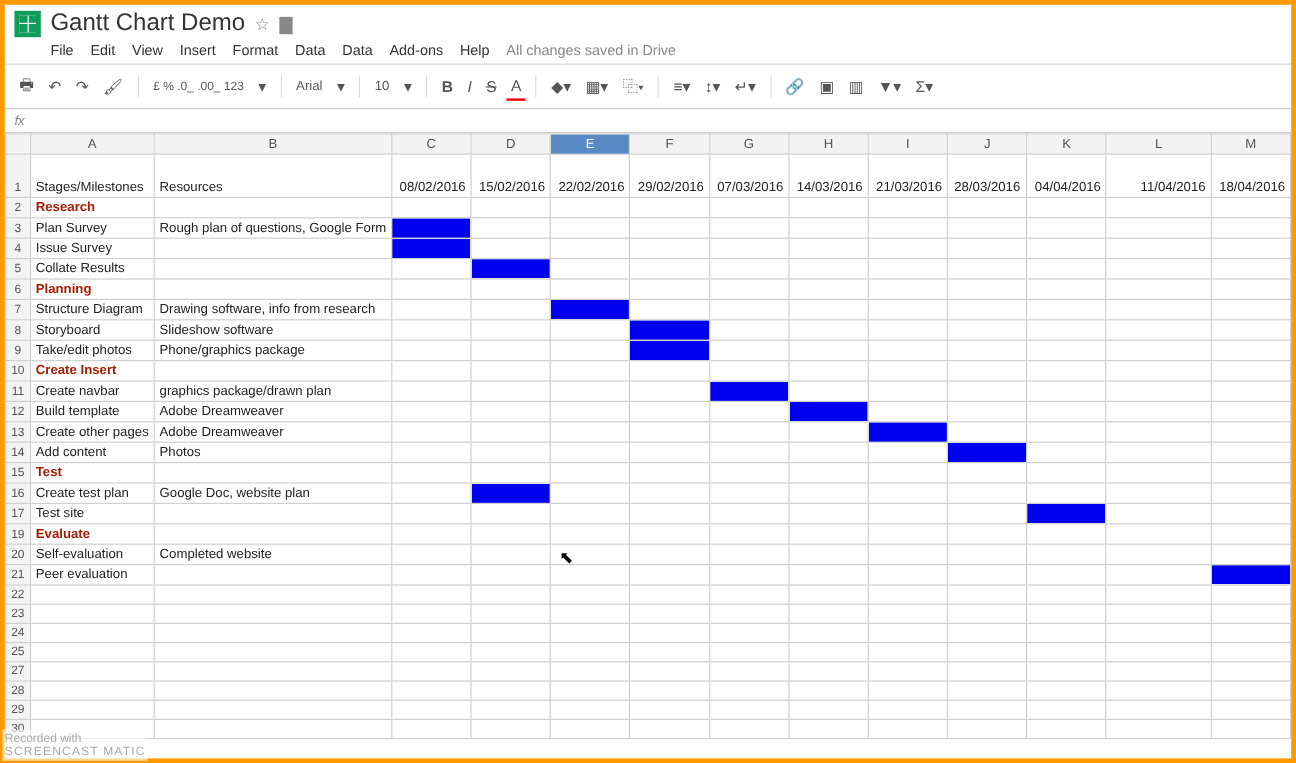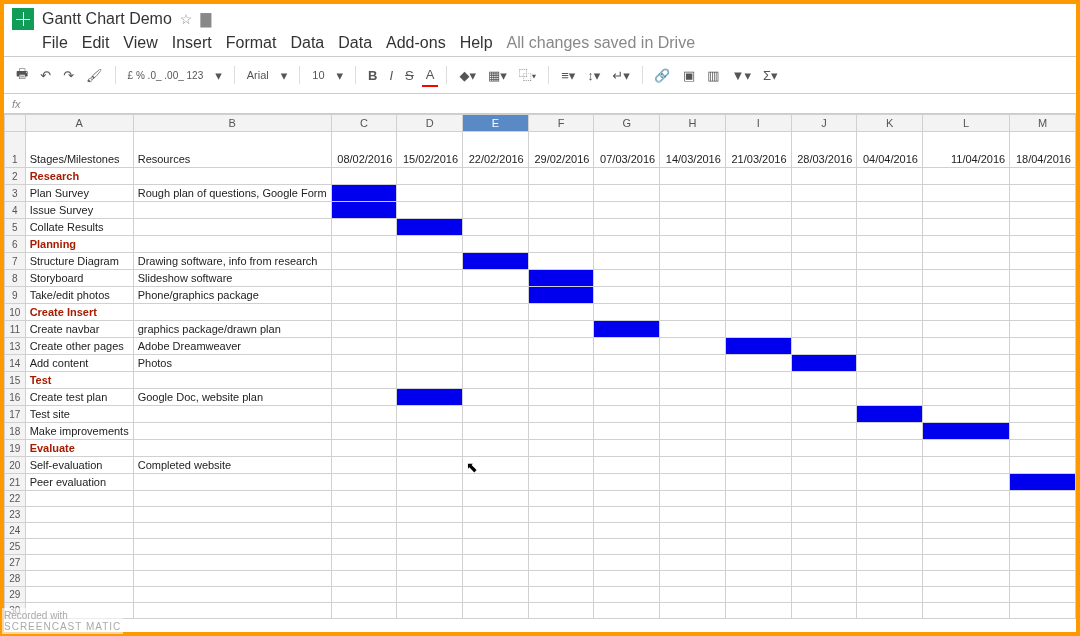--- a/index.html
+++ b/index.html
@@ -2,23 +2,23 @@
 <html><head>
 <meta charset="utf-8">
 <style>
 * { margin:0; padding:0; box-sizing:border-box; }
 body { font-family:Arial,sans-serif; font-size:11px; background:#fff; overflow:hidden; border:4px solid #ff9900; width:1080px; height:636px; }
 .header { background:#fff; padding:4px 8px 0 8px; border-bottom:1px solid #ccc; }
 .title-row { display:flex; align-items:center; gap:8px; }
 .logo { width:22px; height:22px; background:#0f9d58; display:flex; align-items:center; justify-content:center; }
 .logo-inner { width:14px; height:14px; background:#fff; display:grid; grid-template-columns:1fr 1fr; grid-template-rows:1fr 1fr; gap:1px; }
 .logo-inner div { background:#0f9d58; }
-.doc-title { font-size:16px; color:#333; }
+.doc-title { font-size:20px; color:#333; }
 .star-icon, .folder-icon { color:#888; font-size:14px; }
-.menu-row { display:flex; gap:14px; padding:4px 0 4px 30px; color:#333; font-size:16px; }
+.menu-row { display:flex; gap:14px; padding:4px 0 4px 30px; color:#333; font-size:12px; }
 .menu-row span { cursor:pointer; }
 .saved { color:#888; }
 .toolbar { display:flex; align-items:center; gap:4px; padding:4px 8px; border-bottom:1px solid #ccc; background:#fff; }
 .tb-btn { padding:3px 4px; color:#555; font-size:13px; cursor:pointer; display:flex; align-items:center; }
 .tb-sep { width:1px; height:18px; background:#ddd; margin:0 4px; }
 .tb-select { font-size:11px; padding:2px 4px; border:none; color:#555; }
 .formula-bar { display:flex; align-items:center; border-bottom:1px solid #ccc; padding:2px 8px; height:20px; }
 .fx { font-style:italic; color:#888; font-size:11px; margin-right:16px; }
 .grid-wrap { overflow:auto; height:538px; position:relative; }
 table { border-collapse:collapse; table-layout:fixed; }
@@ -134,21 +134,21 @@
           <td class="row-hdr">1</td>
           <td>Stages/Milestones</td>
           <td>Resources</td>
           <td style="text-align:right;">08/02/2016</td>
           <td style="text-align:right;">15/02/2016</td>
           <td style="text-align:right;">22/02/2016</td>
           <td style="text-align:right;">29/02/2016</td>
           <td style="text-align:right;margin-left:17px;">07/03/2016</td>
           <td style="text-align:right;margin-left:37px;">14/03/2016</td>
           <td style="text-align:right;">21/03/2016</td>
-          <td style="text-align:right;">28/03/2016</td>
+          <td style="text-align:center;">28/03/2016</td>
           <td style="text-align:right;">04/04/2016</td>
           <td style="text-align:right;padding-left:28px;">11/04/2016</td>
           <td style="text-align:right;">18/04/2016</td>
         </tr>
         <tr>
           <td class="row-hdr">2</td>
           <td class="section">Research</td>
           <td></td>
           <td class=""></td>
           <td class=""></td>
@@ -300,20 +300,36 @@
           <td class=""></td>
           <td class="blue-fill"></td>
           <td class=""></td>
           <td class=""></td>
           <td class=""></td>
           <td class=""></td>
           <td class=""></td>
           <td class=""></td>
         </tr>
         <tr>
+          <td class="row-hdr">12</td>
+          <td class="">Build template</td>
+          <td>Adobe Dreamweaver</td>
+          <td class=""></td>
+          <td class=""></td>
+          <td class=""></td>
+          <td class=""></td>
+          <td class=""></td>
+          <td class="blue-fill"></td>
+          <td class=""></td>
+          <td class=""></td>
+          <td class=""></td>
+          <td class=""></td>
+          <td class=""></td>
+        </tr>
+        <tr>
           <td class="row-hdr">13</td>
           <td class="">Create other pages</td>
           <td>Adobe Dreamweaver</td>
           <td class=""></td>
           <td class=""></td>
           <td class=""></td>
           <td class=""></td>
           <td class=""></td>
           <td class=""></td>
           <td class="blue-fill"></td>
@@ -377,36 +393,20 @@
           <td class=""></td>
           <td class=""></td>
           <td class=""></td>
           <td class=""></td>
           <td class=""></td>
           <td class=""></td>
           <td class=""></td>
           <td class=""></td>
           <td class="blue-fill"></td>
           <td class=""></td>
-          <td class=""></td>
-        </tr>
-        <tr>
-          <td class="row-hdr">18</td>
-          <td class="">Make improvements</td>
-          <td></td>
-          <td class=""></td>
-          <td class=""></td>
-          <td class=""></td>
-          <td class=""></td>
-          <td class=""></td>
-          <td class=""></td>
-          <td class=""></td>
-          <td class=""></td>
-          <td class=""></td>
-          <td class="blue-fill"></td>
           <td class=""></td>
         </tr>
         <tr>
           <td class="row-hdr">19</td>
           <td class="section">Evaluate</td>
           <td></td>
           <td class=""></td>
           <td class=""></td>
           <td class=""></td>
           <td class=""></td>

